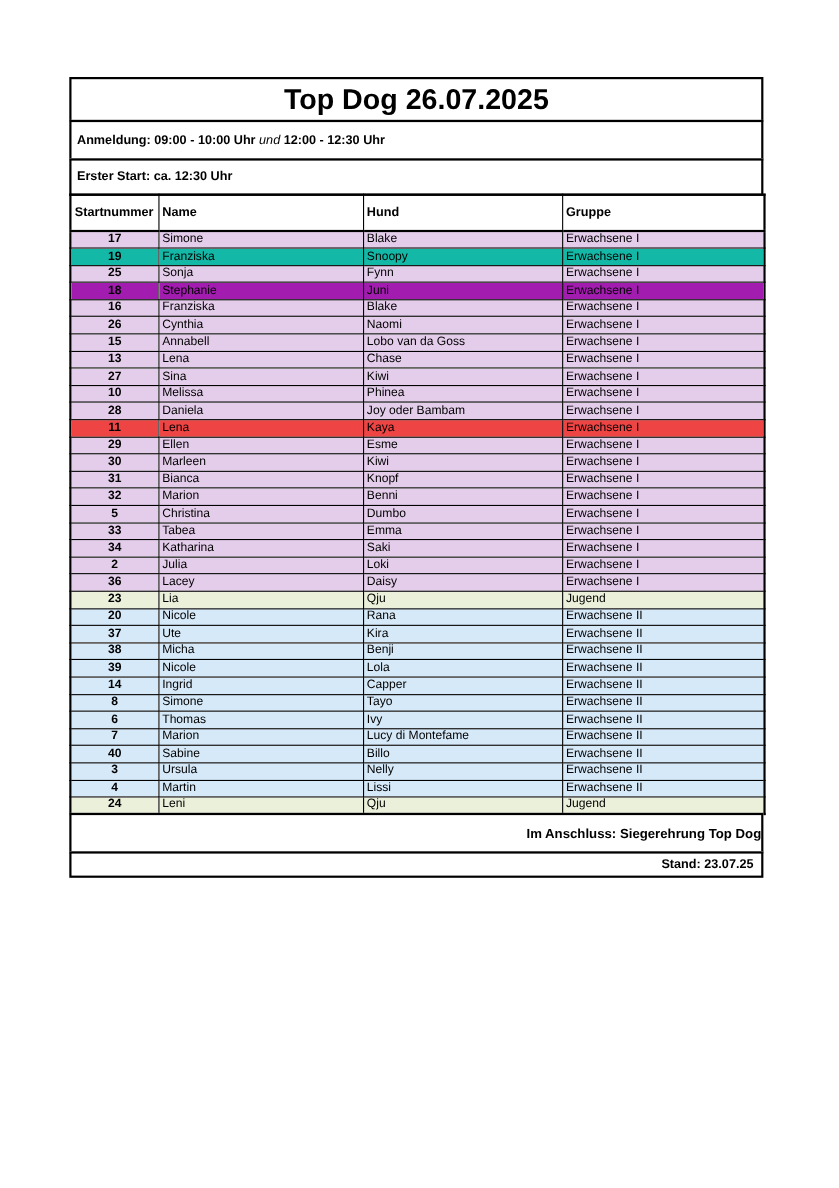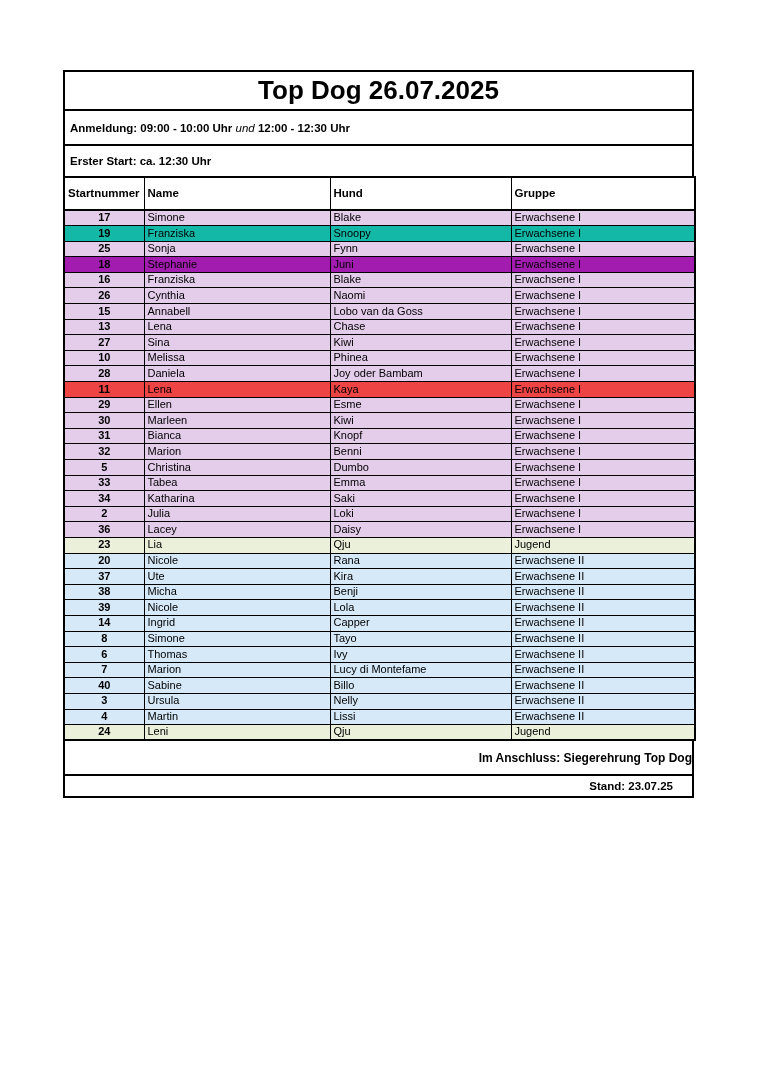--- a/index.html
+++ b/index.html
@@ -32,21 +32,21 @@
     font-size:11px;line-height:1.05;padding:1px 3px;
     overflow:hidden;white-space:nowrap;vertical-align:middle;
   }
   thead th{
     height:33px;text-align:left;font-weight:bold;background:#fff;
     border-bottom:2px solid #000;font-size:11.5px;
   }
   tbody td{height:15.6px;}
   td.num{text-align:center;font-weight:bold;}
   .anschluss-box{height:37px;justify-content:flex-end;font-weight:bold;font-size:12px;}
-  .stand-box{height:24px;justify-content:flex-end;font-weight:bold;font-size:11.5px;padding:0 19px;}
+  .stand-box{height:24px;justify-content:flex-end;font-weight:bold;font-size:11.5px;padding:0 7px;}
 </style>
 </head>
 <body>
 
 <div class="page">
 
   <div class="box title-box">
     <span class="t">Top Dog 26.07.2025</span>
   </div>
 

